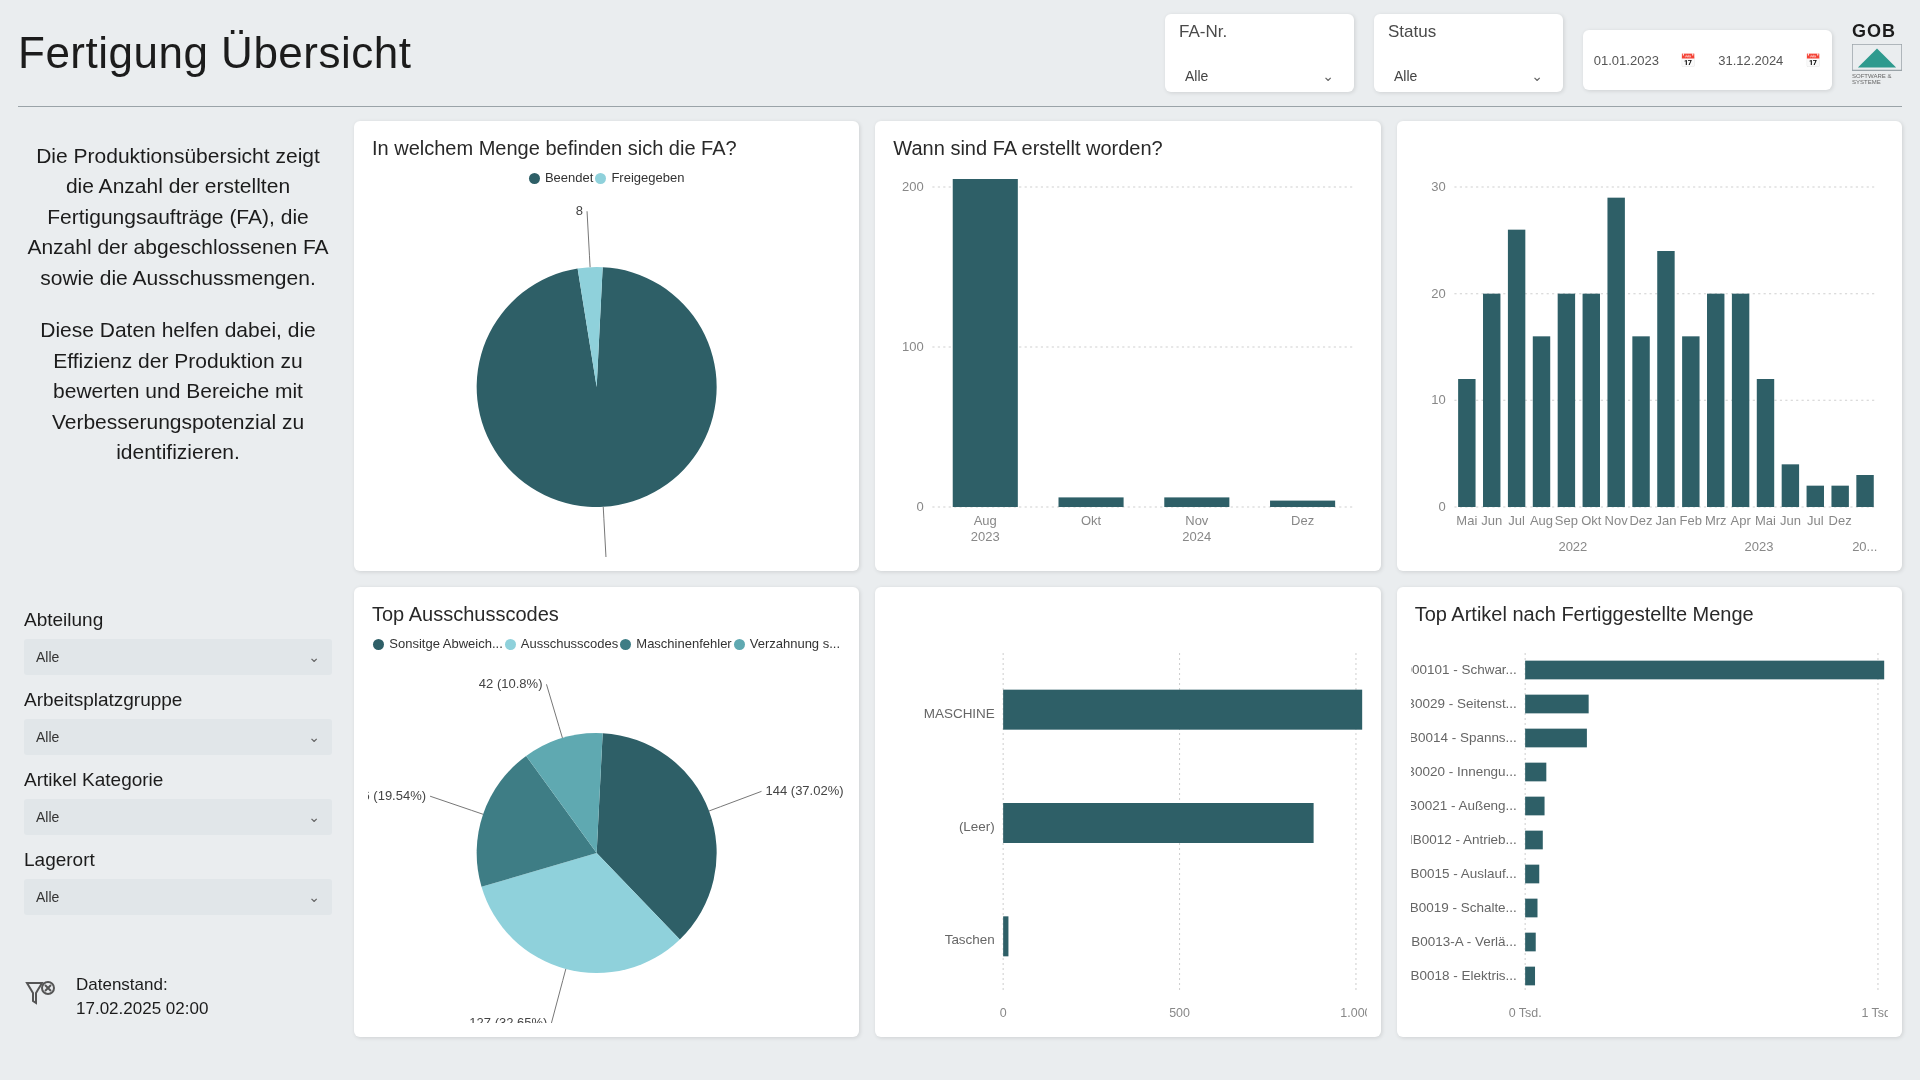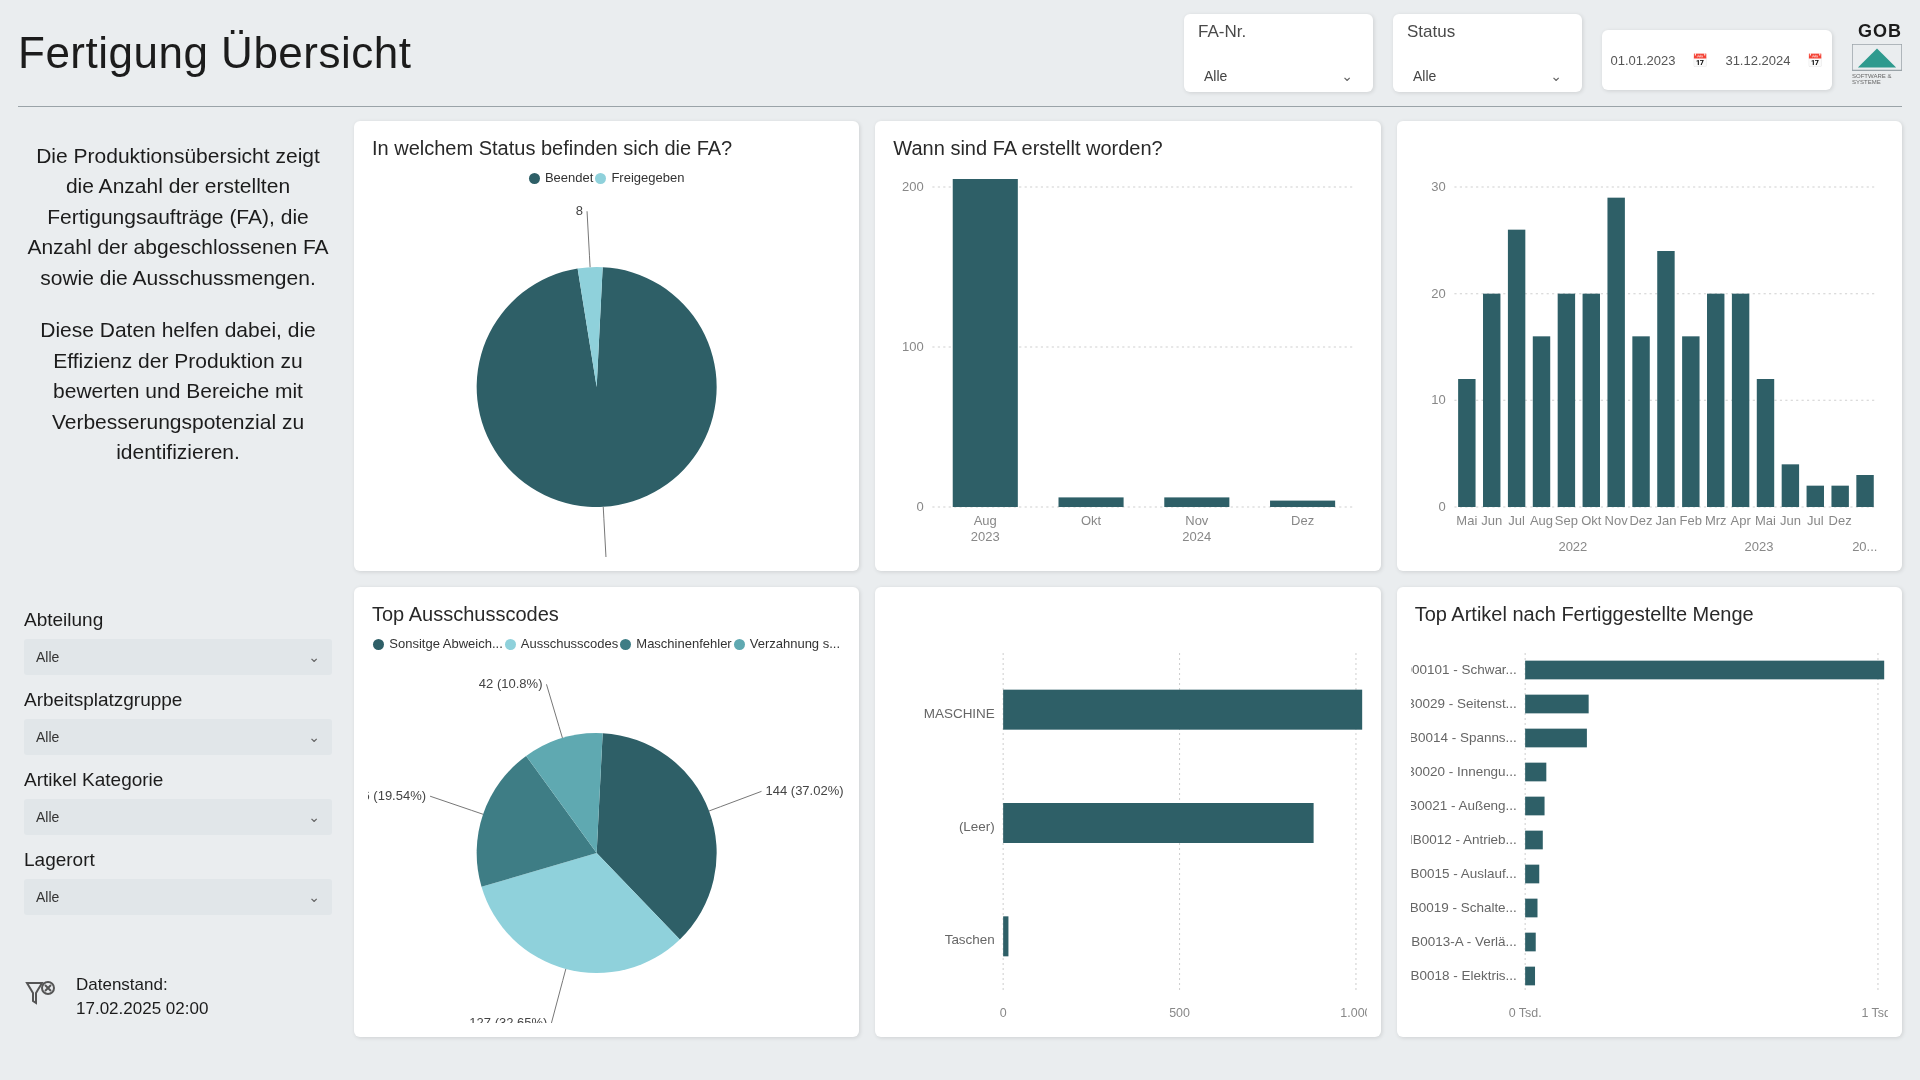--- a/index.html
+++ b/index.html
@@ -48,28 +48,28 @@
   .sel-row{
     display:flex;align-items:center;justify-content:space-between;
     font-size:14px;color:#444;
     padding:0 6px;
   }
   .chev{font-size:14px;color:#666;}
   .date-card{
     background:var(--card);
     border-radius:6px;
     box-shadow:1px 1px 4px rgba(0,0,0,.12);
-    height:60px;width:230px;
+    height:60px;width:249px;
     display:flex;align-items:center;justify-content:space-around;
     font-size:13px;color:#555;
     margin-top:14px;
   }
   .date-card .cal{color:#888;font-size:13px;}
   .logo{
-    width:50px;display:flex;flex-direction:column;align-items:flex-end;gap:2px;
+    width:50px;display:flex;flex-direction:column;align-items:flex-start;gap:2px;
   }
   .logo .g{font-weight:700;font-size:18px;letter-spacing:1px;}
   .logo svg{display:block;}
   .logo .sub{font-size:6px;color:#666;}
 
   .grid{
     display:grid;
     grid-template-columns: 320px 1fr 1fr 1fr;
     grid-template-rows: 450px 450px;
     gap:16px;
@@ -180,21 +180,21 @@
   </div>
 
   <div class="grid">
 
     <div class="card sidebar-text">
       <p>Die Produktionsübersicht zeigt die Anzahl der erstellten Fertigungsaufträge (FA), die Anzahl der abgeschlossenen FA sowie die Ausschussmengen.</p>
       <p>Diese Daten helfen dabei, die Effizienz der Produktion zu bewerten und Bereiche mit Verbesserungspotenzial zu identifizieren.</p>
     </div>
 
     <div class="card">
-      <h3>In welchem Status befinden sich die FA?</h3>
+      <h3>In welchem Menge befinden sich die FA?</h3>
       <div class="legend">
         <span class="c1">Beendet</span>
         <span class="c2">Freigegeben</span>
       </div>
       <div class="chart-body with-legend"><svg viewBox="0 0 400 360" preserveAspectRatio="xMidYMid meet">
             <path d="M190 190 L195.9975003124814 70.14996875260405 A120 120 0 1 1 170.94821789984647 71.52202905683998 Z" fill="#2e5f67"></path>
             <line x1="196.56309421062977" y1="309.82038972721796" x2="197.21940363169276" y2="321.80242869993975" stroke="#777" stroke-width="1"></line>
             <line x1="197.21940363169276" y1="321.80242869993975" x2="199.6258715089237" y2="365.73657159991967" stroke="#777" stroke-width="1"></line>
             <text x="203.6258715089237" y="369.73657159991967" class="pie-lbl" text-anchor="start">232</text>
             <path d="M190 190 L170.94821789984647 71.52202905683998 A120 120 0 0 1 195.99750031248135 70.14996875260405 Z" fill="#8fd1db"></path>

